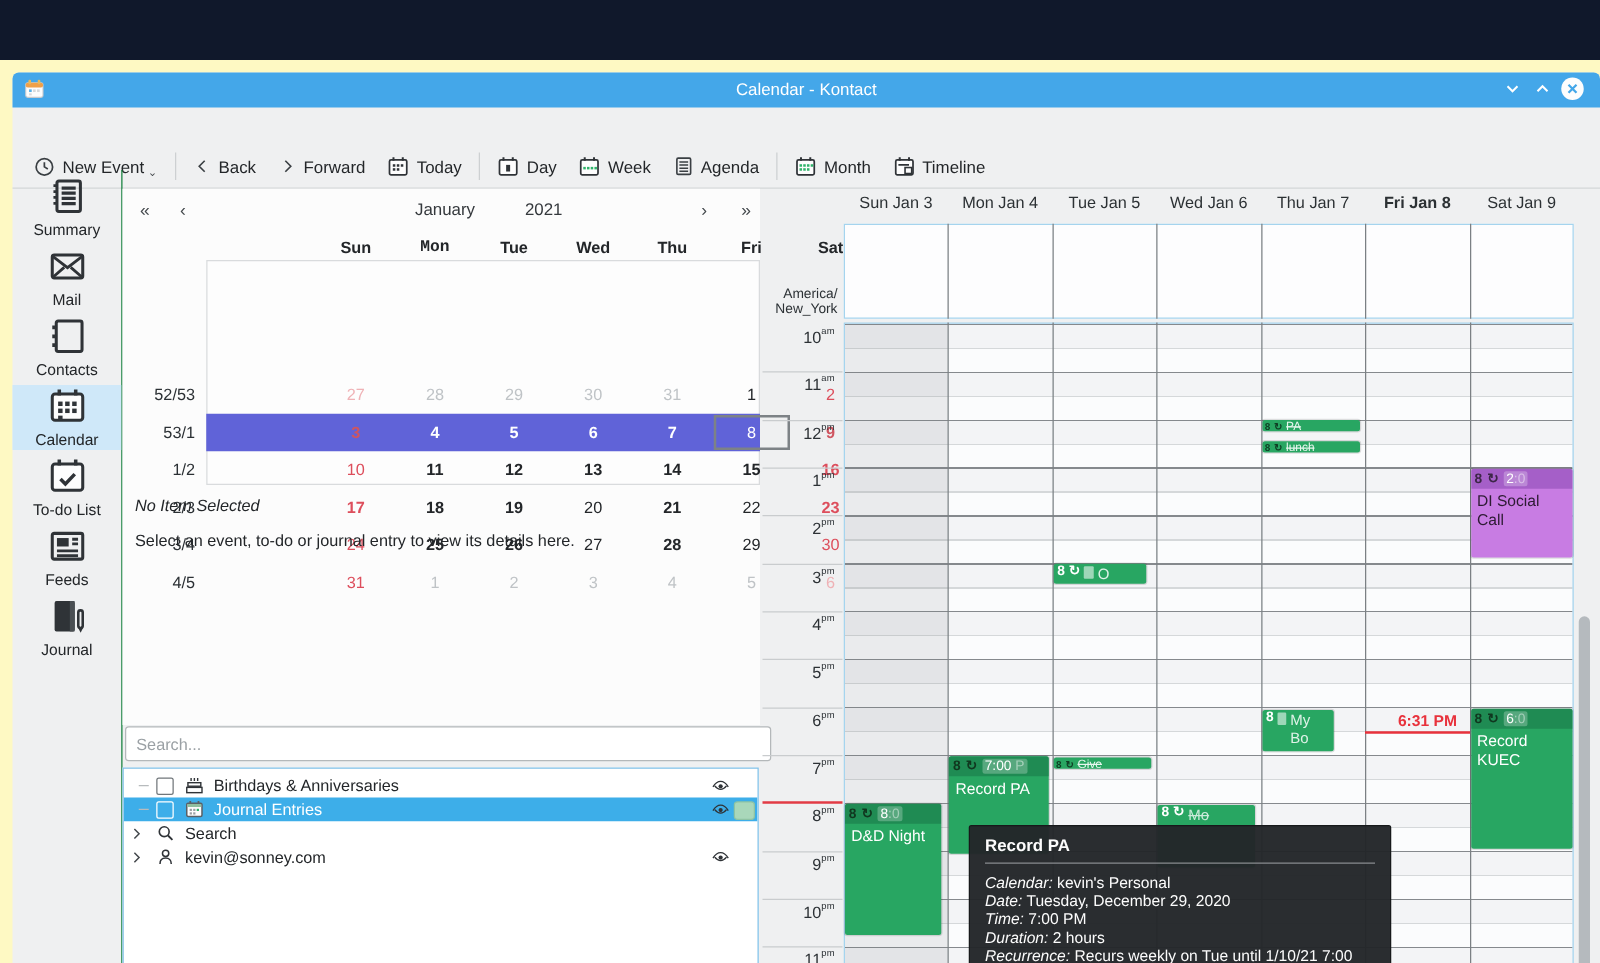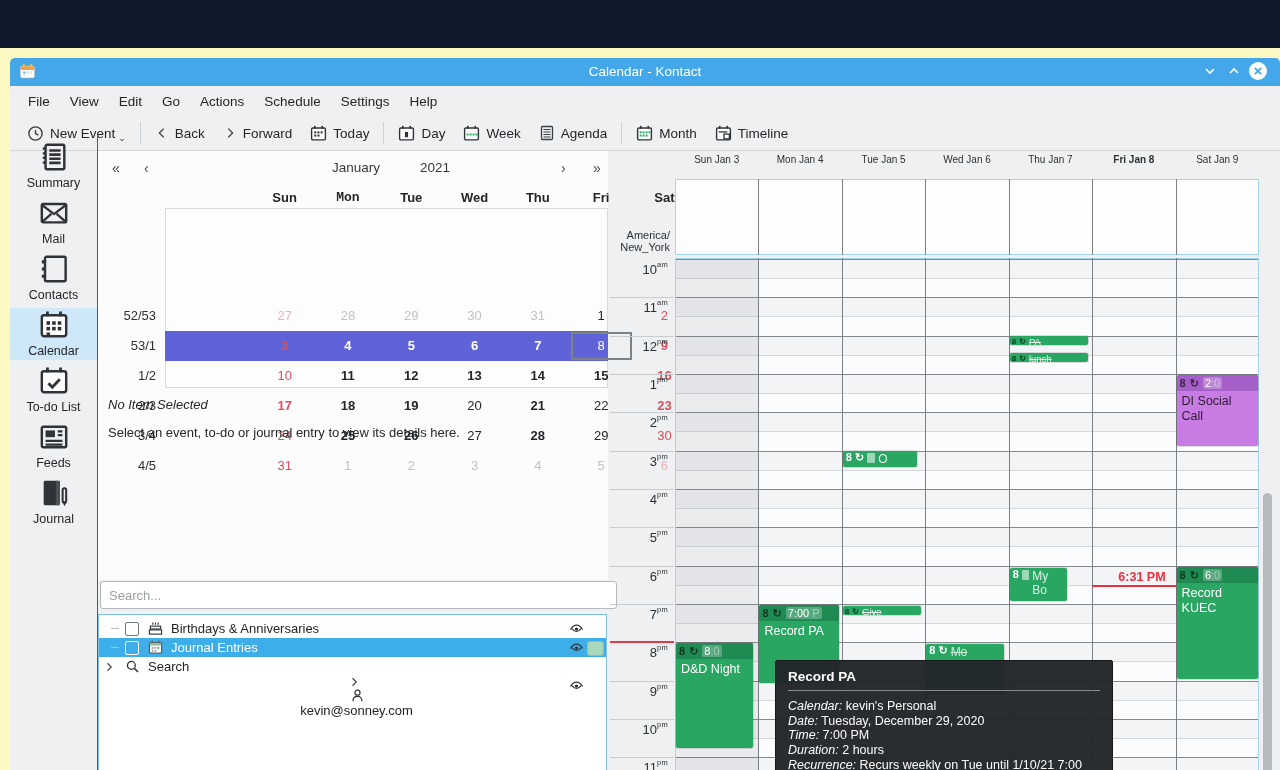--- a/index.html
+++ b/index.html
@@ -58,21 +58,21 @@
   .tree-dash{display:inline-block;width:8px;height:1px;background:#b7bbbd;margin-left:12px;}
   .lcheck{display:inline-block;width:12px;height:12px;border:1px solid #70767a;border-radius:2px;background:#fff;margin-left:6px;}
   .lrow.sel .lcheck{border-color:#fff;background:#3daee9;}
   .licon{margin-left:9px;display:inline-flex;}
   .llabel{margin-left:8px;}
   .lexp{margin-left:3px;display:inline-flex;width:14px;justify-content:center;color:#43484c;}
   .leye{position:absolute;right:22px;top:2px;}
   .lswatch{position:absolute;right:2px;top:3px;width:15px;height:13px;background:#a9d7ba;border-radius:3px;border:1px solid #8fc3a3;}
   
   #agenda{position:absolute;left:598px;top:93px;width:672px;height:662px;}
-  .dayhdr{position:absolute;top:3px;height:18px;text-align:center;font-size:10px;color:#2c3134;}
+  .dayhdr{position:absolute;top:3px;height:18px;text-align:center;font-size:13px;color:#2c3134;}
   .dayhdr.today{font-weight:bold;}
   #alldaybox{position:absolute;left:67px;top:28px;width:584px;height:76px;background:#fdfdfe;
              border:1px solid #a5d4ee;box-sizing:border-box;}
   #agendabody{position:absolute;left:67px;top:107px;width:584px;height:536px;border:1px solid #a5d4ee;box-sizing:border-box;
       background:repeating-linear-gradient(180deg,#85898d 0px,#85898d 1px,#f3f4f6 1px,#f3f4f6 19.16px,
                  #d5d8da 19.16px,#d5d8da 20.16px,#fbfcfd 20.16px,#fbfcfd 38.33px);}
   .colsep{position:absolute;width:1px;background:#7b8084;}
   .sun-tint{position:absolute;background:rgba(120,126,132,0.13);}
   #tzlabel{position:absolute;left:0;top:78px;width:62px;text-align:right;font-size:11px;line-height:12px;color:#2c3135;}
   .hlabel{position:absolute;left:0;width:60px;text-align:right;font-size:13px;color:#2c3135;}
@@ -138,30 +138,20 @@
           </svg>
       </span>
       <span class="tb-ctl" style="right:12px;top:3px;">
         <svg width="20" height="20" viewBox="0 0 20 20">
             <circle cx="10" cy="10" r="9" fill="#fdfdfd"></circle>
             <path d="M6.8 6.8l6.4 6.4M13.2 6.8l-6.4 6.4" stroke="#44a7e9" stroke-width="1.8"></path>
           </svg>
       </span>
     </div>
 
-    <div id="menubar">
-        <div class="menu-item">File</div>
-        <div class="menu-item">View</div>
-        <div class="menu-item">Edit</div>
-        <div class="menu-item">Go</div>
-        <div class="menu-item">Actions</div>
-        <div class="menu-item">Schedule</div>
-        <div class="menu-item">Settings</div>
-        <div class="menu-item">Help</div>
-      </div>
 
     <div id="toolbar">
       <div class="tbtn">
         <span>
             <svg width="17" height="17" viewBox="0 0 16 16">
               <circle cx="8" cy="8" r="6.2" fill="none" stroke="#3a3f43" stroke-width="1.3"></circle>
               <path d="M8 4.6V8l2.6 1.6" fill="none" stroke="#3a3f43" stroke-width="1.3"></path>
             </svg>
           </span>
         <span>New Event</span>
@@ -452,21 +442,21 @@
             </svg>
           </span>
           <span class="licon" style="display: inline-flex;">
             <svg width="15" height="15" viewBox="0 0 16 16">
               <circle cx="6.8" cy="6.8" r="4.2" fill="none" stroke="#2f3337" stroke-width="1.4"></circle>
               <path d="M10 10l3.8 3.8" stroke="#2f3337" stroke-width="1.6"></path>
             </svg>
           </span>
           <div class="llabel">Search</div>
         </div>
-        <div class="lrow" style="top: 61px; flex-direction: column;">
+        <div class="lrow" style="top: 61px;">
           <span class="lexp" style="display: inline-flex;">
             <svg width="12" height="12" viewBox="0 0 16 16">
               <path d="M6 3l5 5-5 5" fill="none" stroke="#43484c" stroke-width="1.6"></path>
             </svg>
           </span>
           <span class="licon" style="display: inline-flex;">
             <svg width="15" height="15" viewBox="0 0 16 16">
               <circle cx="8" cy="5" r="2.7" fill="none" stroke="#2f3337" stroke-width="1.3"></circle>
               <path d="M3.2 14c0-3.2 2-5 4.8-5s4.8 1.8 4.8 5" fill="none" stroke="#2f3337" stroke-width="1.3"></path>
             </svg>

